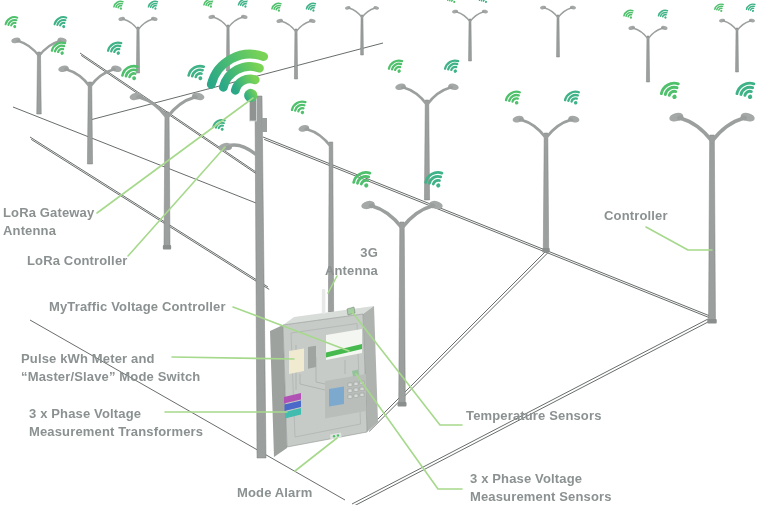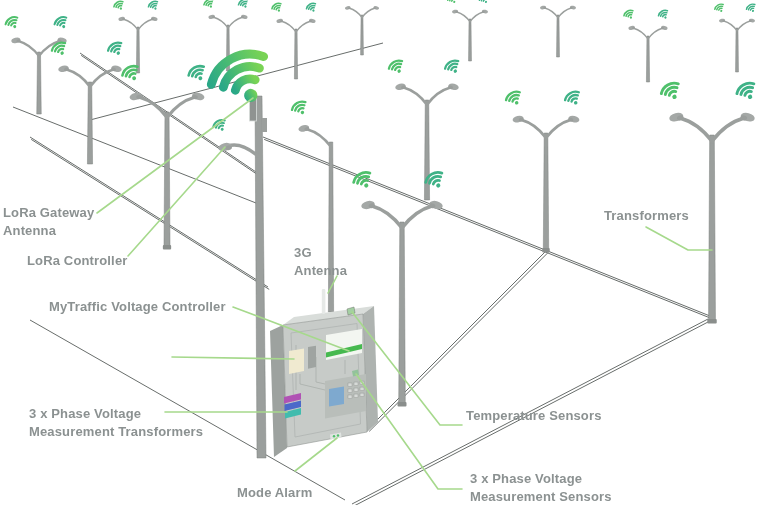--- a/index.html
+++ b/index.html
@@ -7,21 +7,21 @@
          font-family:"Liberation Sans",sans-serif;}
   svg#scene{position:absolute;left:0;top:0;}
   .lbl{position:absolute;font-weight:700;font-size:13px;line-height:17.5px;
        color:#8b9191;letter-spacing:.15px;white-space:nowrap;}
   .l-gw{left:3px;top:204px}
   .l-lc{left:27px;top:252px}
   .l-mt{left:49px;top:298px}
   .l-pk{left:21px;top:350px}
   .l-pt{left:29px;top:405px}
   .l-da{left:237px;top:484px}
-  .l-3g{left:294px;top:244px;width:70px;text-align:left}
+  .l-3g{left:308px;top:244px;width:70px;text-align:right}
   .l-sl{left:604px;top:207px}
   .l-it{left:466px;top:407px}
   .l-ps{left:470px;top:470px}
 </style>
 </head>
 <body>
 
 <div class="stage">
   <svg id="scene" width="768" height="505" viewBox="0 0 768 505">
     <defs>
@@ -512,33 +512,37 @@
   <div class="lbl l-gw">
     <div>LoRa Gateway</div>
     <div>Antenna</div>
   </div>
   <div class="lbl l-lc">
     <div>LoRa Controller</div>
   </div>
   <div class="lbl l-mt">
     <div>MyTraffic Voltage Controller</div>
   </div>
+  <div class="lbl l-pk">
+    <div>Pulse kWh Meter and</div>
+    <div>“Master/Slave” Mode Switch</div>
+  </div>
   <div class="lbl l-pt">
     <div>3 x Phase Voltage</div>
     <div>Measurement Transformers</div>
   </div>
   <div class="lbl l-da">
     <div>Mode Alarm</div>
   </div>
   <div class="lbl l-3g">
     <div>3G</div>
     <div>Antenna</div>
   </div>
   <div class="lbl l-sl">
-    <div>Transformers</div>
+    <div>Controller</div>
   </div>
   <div class="lbl l-it">
     <div>Temperature Sensors</div>
   </div>
   <div class="lbl l-ps">
     <div>3 x Phase Voltage</div>
     <div>Measurement Sensors</div>
   </div>
 </div>
 

